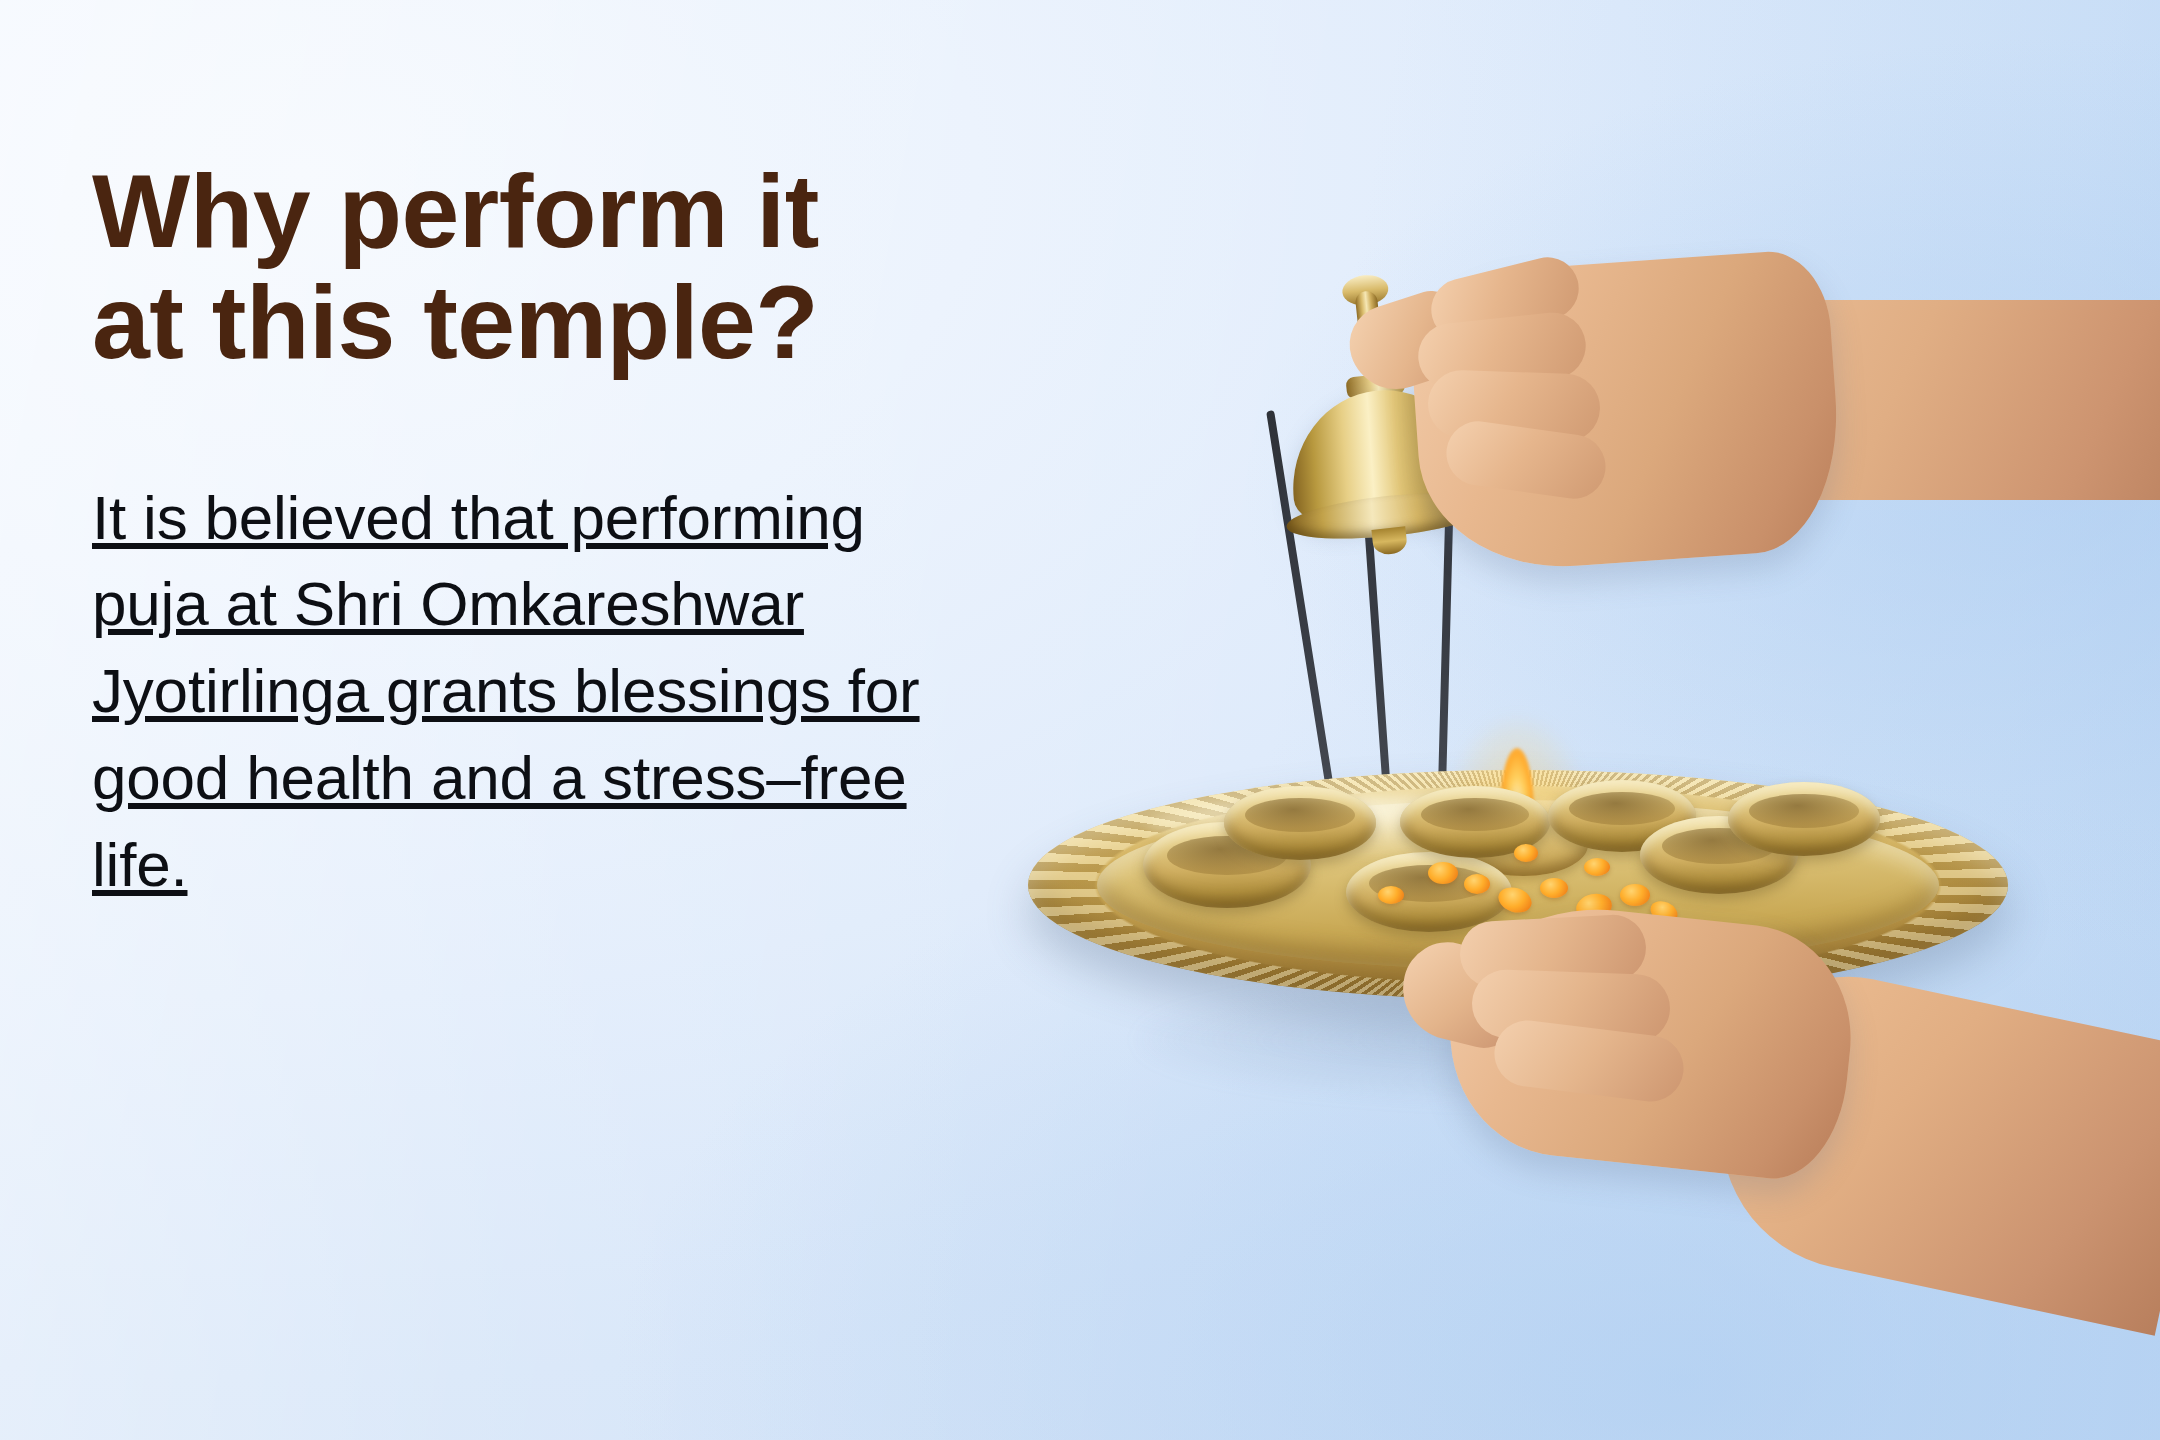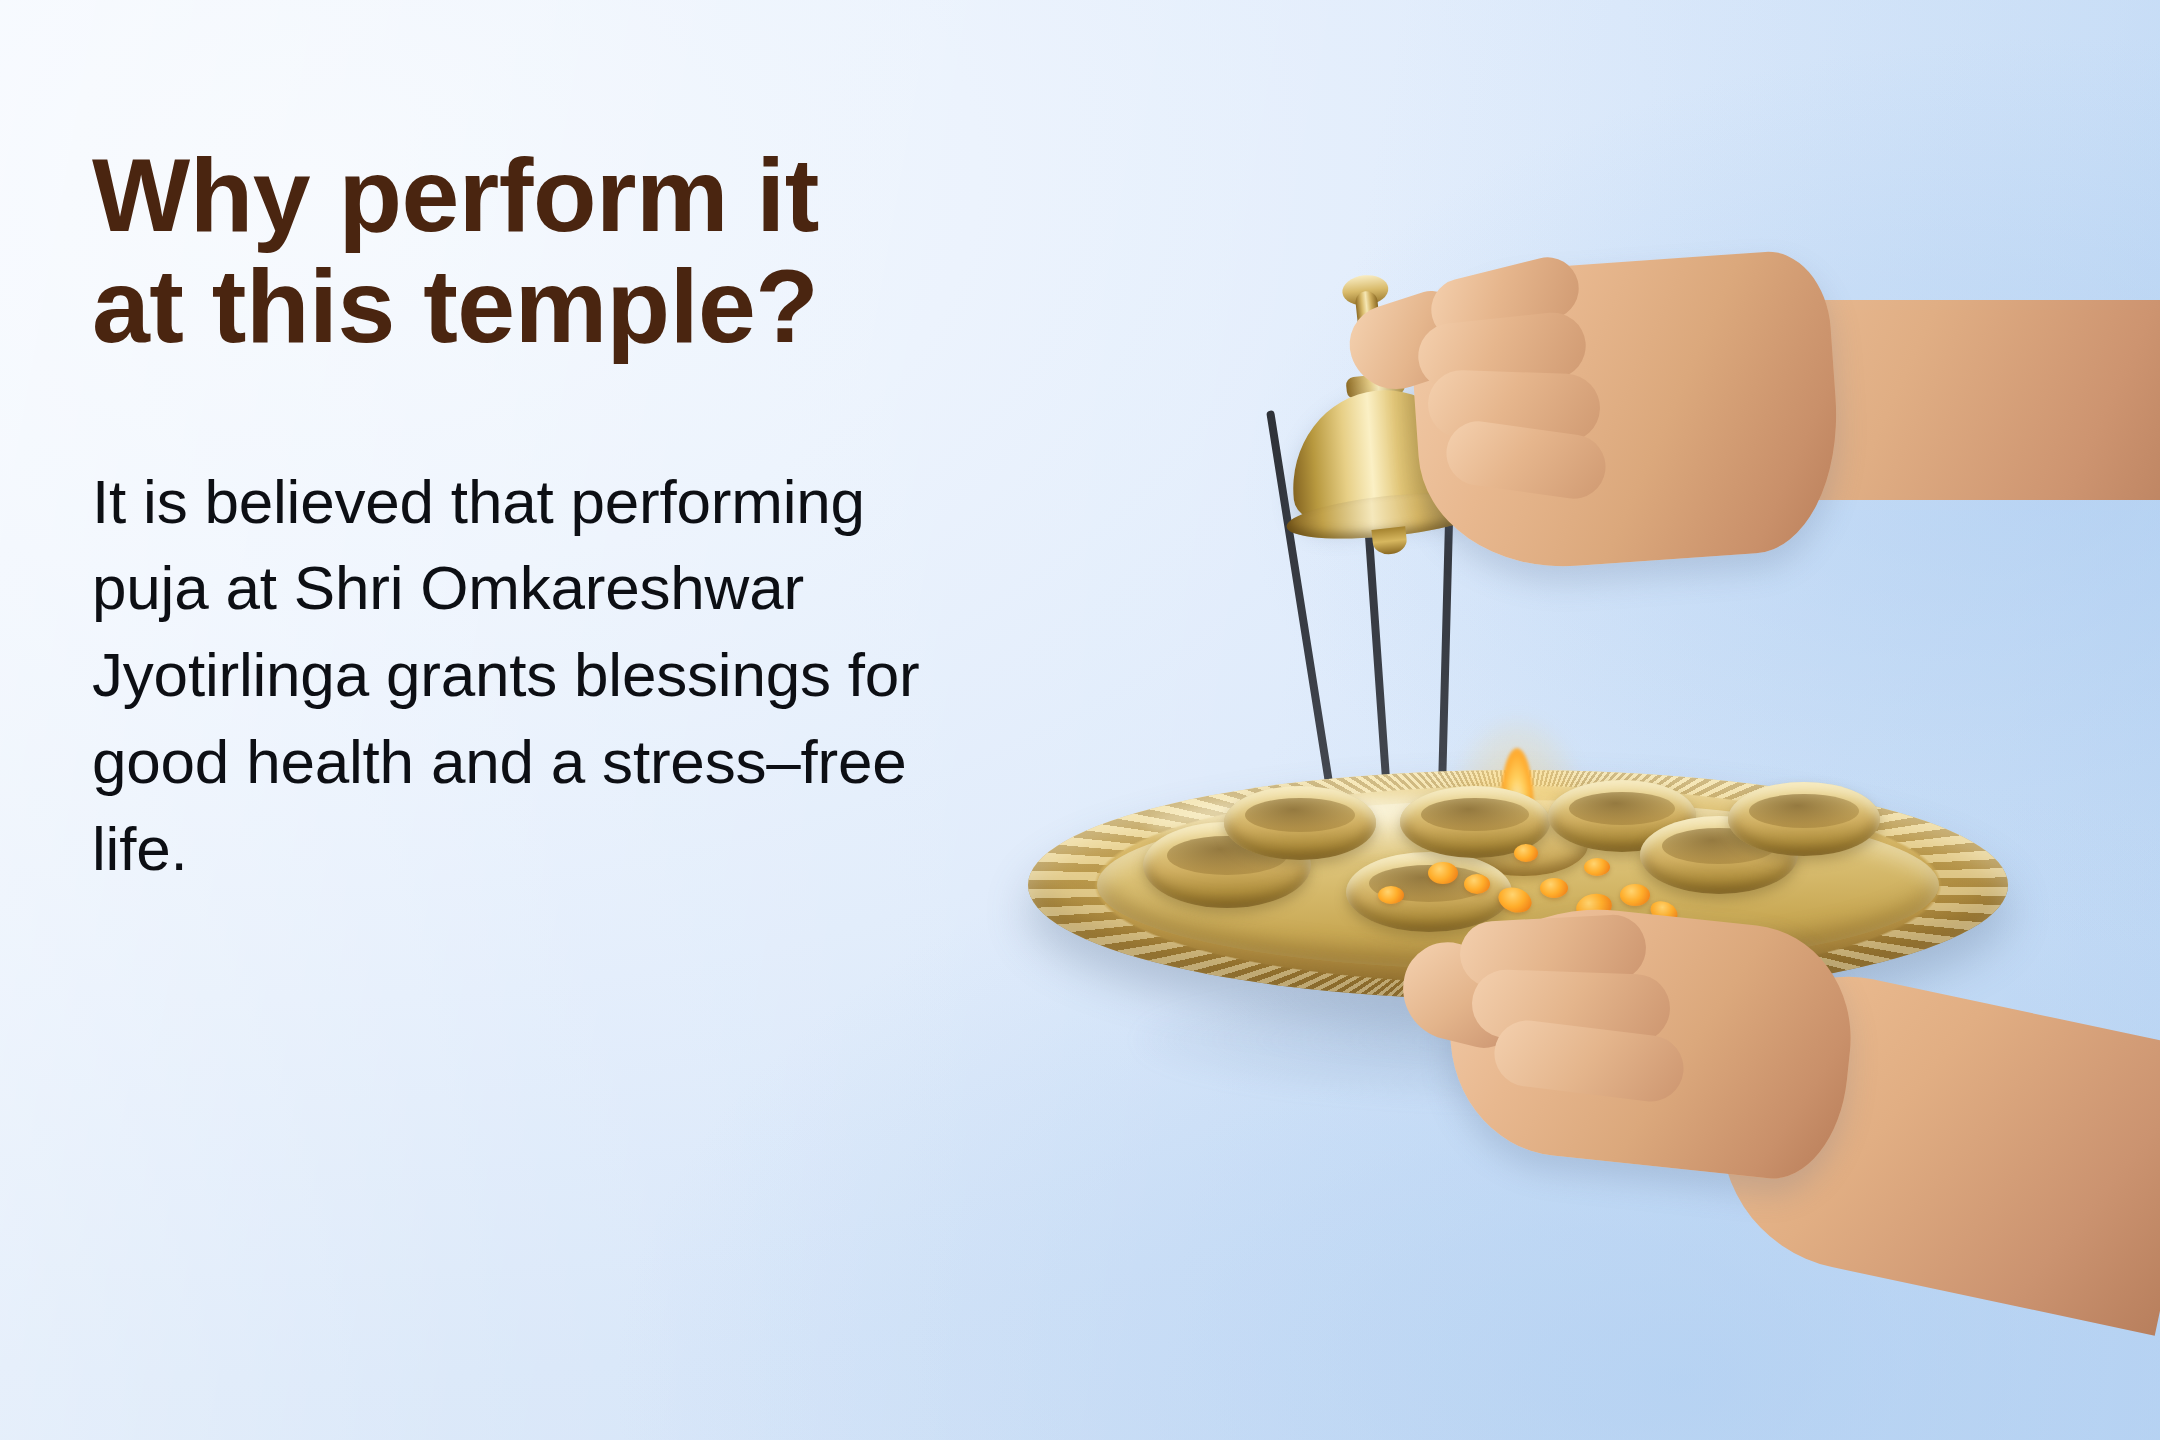--- a/index.html
+++ b/index.html
@@ -35,21 +35,21 @@
     background:
       radial-gradient(80% 70% at 78% 96%, rgba(168,202,240,0.55) 0%, rgba(168,202,240,0.0) 62%),
       radial-gradient(55% 45% at 96% 34%, rgba(164,199,239,0.45) 0%, rgba(164,199,239,0.0) 70%);
     pointer-events: none;
   }
 
   
   .text-col {
     position: absolute;
     left: 92px;
-    top: 140px;
+    top: 156px;
     width: 940px;
   }
   .headline {
     font-size: 104px;
     line-height: 1.07;
     font-weight: 700;
     letter-spacing: -0.5px;
     color: #4a2510;
     margin: 0;
     white-space: pre-line;
@@ -57,20 +57,21 @@
   .body-copy {
     margin: 0;
     margin-top: 96px;
     font-size: 62px;
     line-height: 1.40;
     font-weight: 400;
     letter-spacing: -0.2px;
     color: #0d0f14;
     max-width: 900px;
     white-space: pre-line;
+    text-decoration: underline;
   }
 
   
   .scene {
     position: absolute;
     left: 1020px;
     top: 0;
     width: 1140px;
     height: 1440px;
   }

